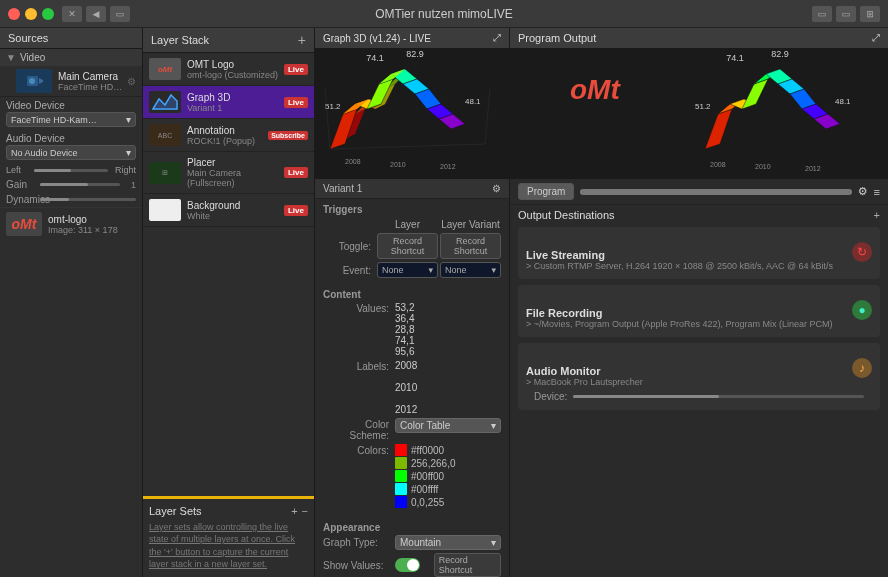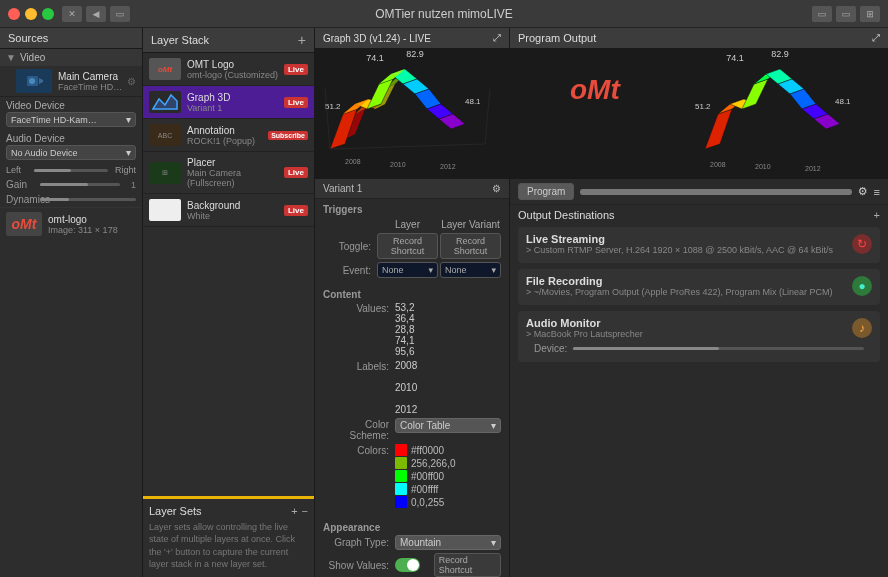--- a/index.html
+++ b/index.html
@@ -236,20 +236,21 @@
       align-items: center;
       justify-content: space-between;
       margin-bottom: 4px;
       font-size: 11px;
       color: #ddd;
     }
     .layer-sets-desc {
       font-size: 9px;
       color: #777;
       line-height: 1.4;
+      text-decoration: underline;
     }
     
     .graph-panel {
       width: 195px;
       background: #2a2a2a;
       border-right: 1px solid #1a1a1a;
       display: flex;
       flex-direction: column;
       flex-shrink: 0;
       overflow-y: auto;
@@ -356,21 +357,21 @@
       flex-shrink: 0;
     }
     .swatch-text { font-size: 10px; color: #bbb; }
     .appearance-section { padding: 0 8px 6px; }
     .app-row {
       display: flex;
       align-items: center;
       margin-bottom: 3px;
       font-size: 10px;
     }
-    .app-label { width: 72px; color: #999; text-align: right; padding-right: 6px; flex-shrink: 0; }
+    .app-label { width: 72px; color: #999; text-align: left; padding-right: 6px; flex-shrink: 0; }
     .app-value { flex: 1; }
     .dropdown-btn {
       background: #555;
       border: 1px solid #666;
       border-radius: 3px;
       color: #ccc;
       font-size: 10px;
       padding: 1px 4px;
       width: 100%;
       display: flex; align-items: center; justify-content: space-between;
@@ -460,20 +461,21 @@
     .output-item-header {
       display: flex;
       align-items: center;
       justify-content: space-between;
       margin-bottom: 2px;
     }
     .output-item-title {
       font-size: 11px;
       color: #ddd;
       font-weight: 600;
+      margin-top: 16px;
     }
     .output-item-sub {
       font-size: 9px;
       color: #888;
     }
     .output-toggle {
       width: 20px; height: 20px;
       border-radius: 50%;
       display: flex; align-items: center; justify-content: center;
       font-size: 12px;

